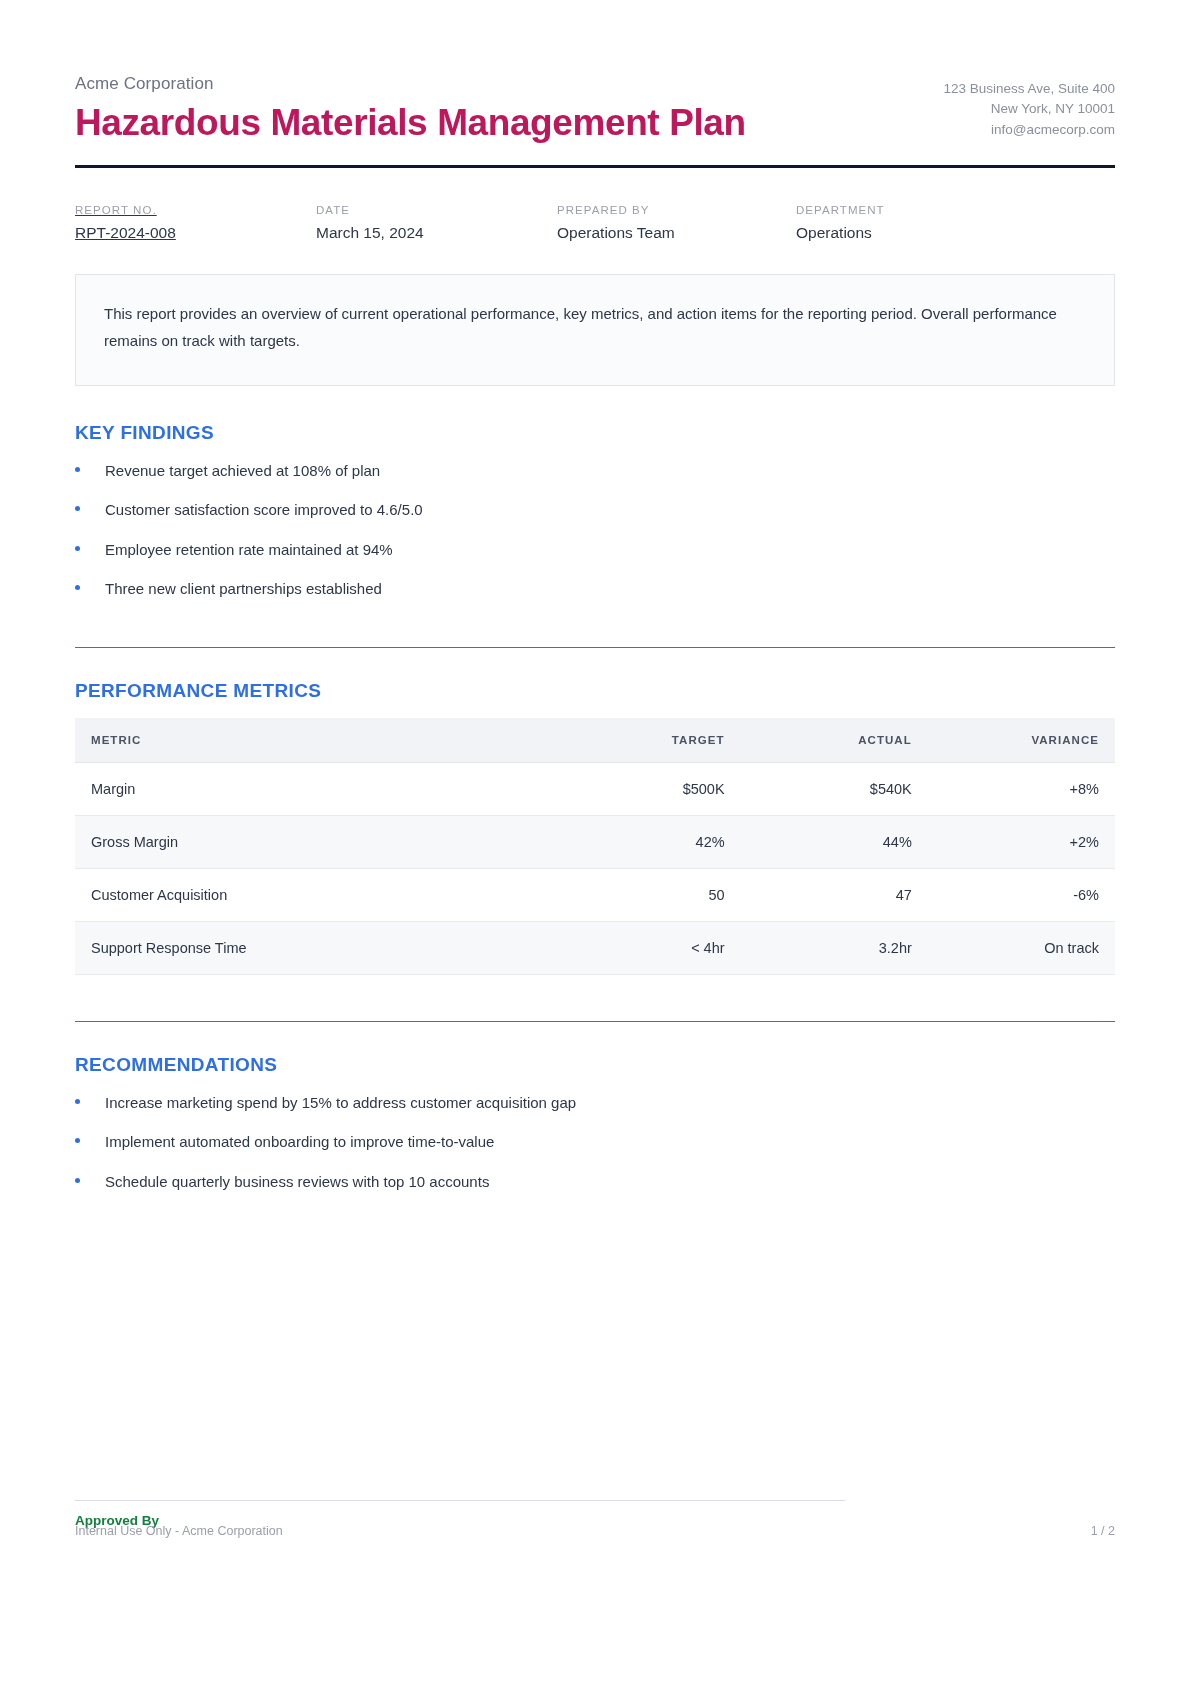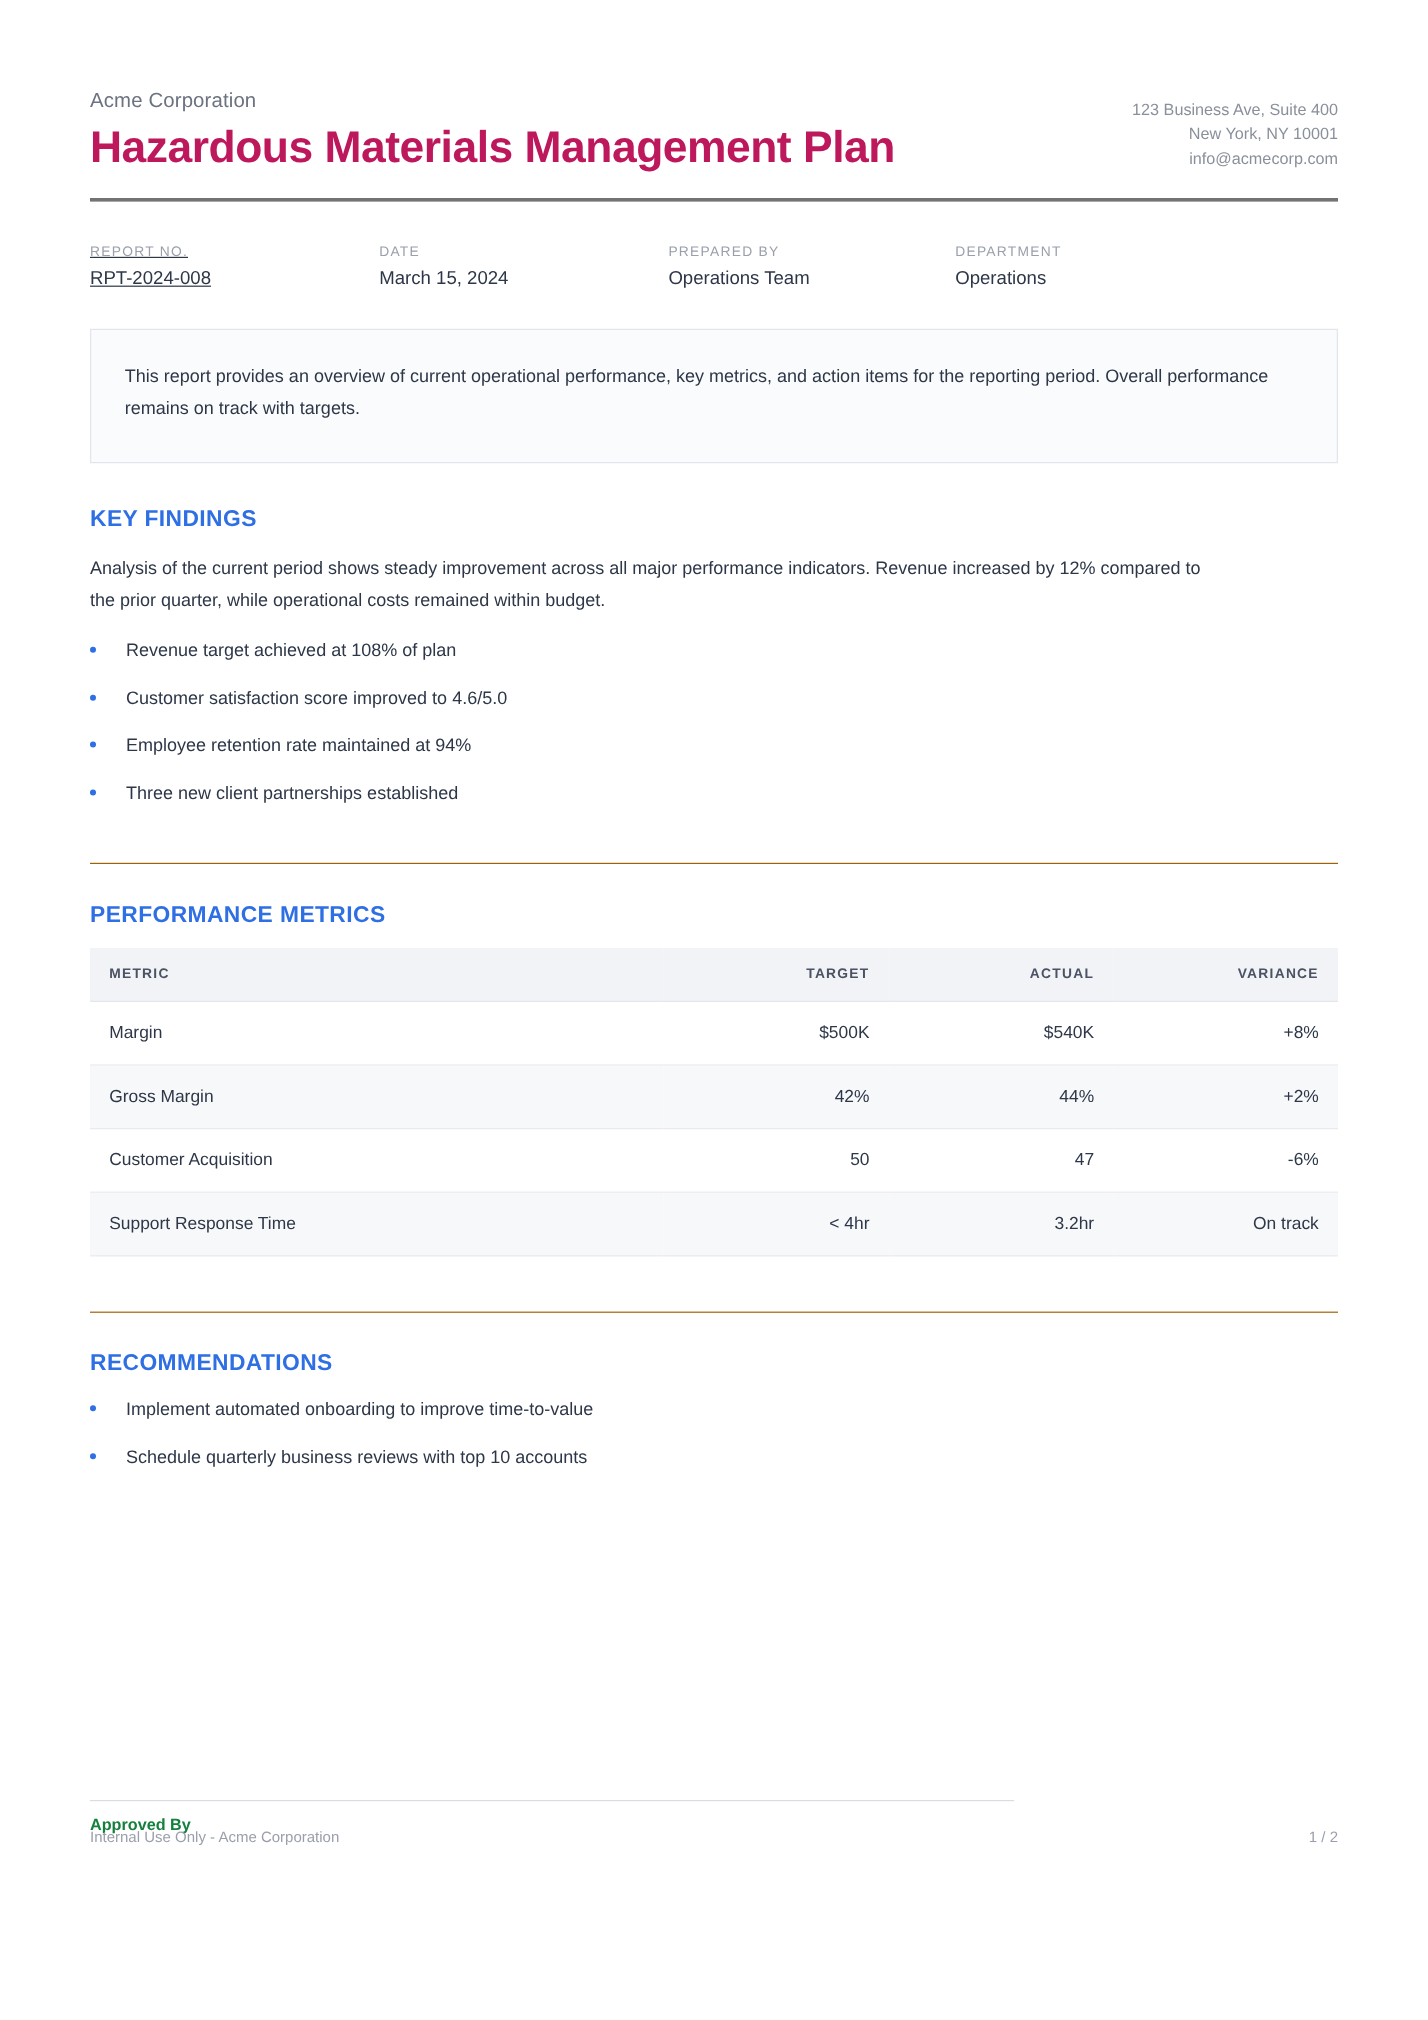--- a/index.html
+++ b/index.html
@@ -20,23 +20,23 @@
     position: relative;
     width: 1190px;
     height: 1683px;
     padding: 56px 75px 0 75px;
   }
 
   
   .header {
     display: flex;
     justify-content: space-between;
-    align-items: flex-end;
+    align-items: center;
     padding-bottom: 22px;
-    border-bottom: 3px solid #737373;
+    border-bottom: 3px solid #0f172a;
     gap: 48px;
   }
   .header-left { padding-top: 18px; }
   .company-name {
     font-size: 17px;
     color: #6b7280;
     letter-spacing: 0.1px;
     margin-bottom: 8px;
   }
   .doc-title {
@@ -232,21 +232,20 @@
       <div class="meta-value">Operations</div>
     </div>
   </div>
 
   <div class="summary-box">
     <p>This report provides an overview of current operational performance, key metrics, and action items for the reporting period. Overall performance remains on track with targets.</p>
   </div>
 
   <div class="section">
     <h2 class="section-title">KEY FINDINGS</h2>
-    <p class="section-para">Analysis of the current period shows steady improvement across all major performance indicators. Revenue increased by 12% compared to the prior quarter, while operational costs remained within budget.</p>
     <ul class="bullets">
       <li>
         <span class="dot"></span>
         <span>Revenue target achieved at 108% of plan</span>
       </li>
       <li>
         <span class="dot"></span>
         <span>Customer satisfaction score improved to 4.6/5.0</span>
       </li>
       <li>
@@ -304,20 +303,24 @@
         </tr>
       </tbody>
     </table>
   </div>
 
   <div class="section divided">
     <h2 class="section-title">RECOMMENDATIONS</h2>
     <ul class="bullets">
       <li>
         <span class="dot"></span>
+        <span>Increase marketing spend by 15% to address customer acquisition gap</span>
+      </li>
+      <li>
+        <span class="dot"></span>
         <span>Implement automated onboarding to improve time-to-value</span>
       </li>
       <li>
         <span class="dot"></span>
         <span>Schedule quarterly business reviews with top 10 accounts</span>
       </li>
     </ul>
   </div>
 
   <div class="signature-block">

